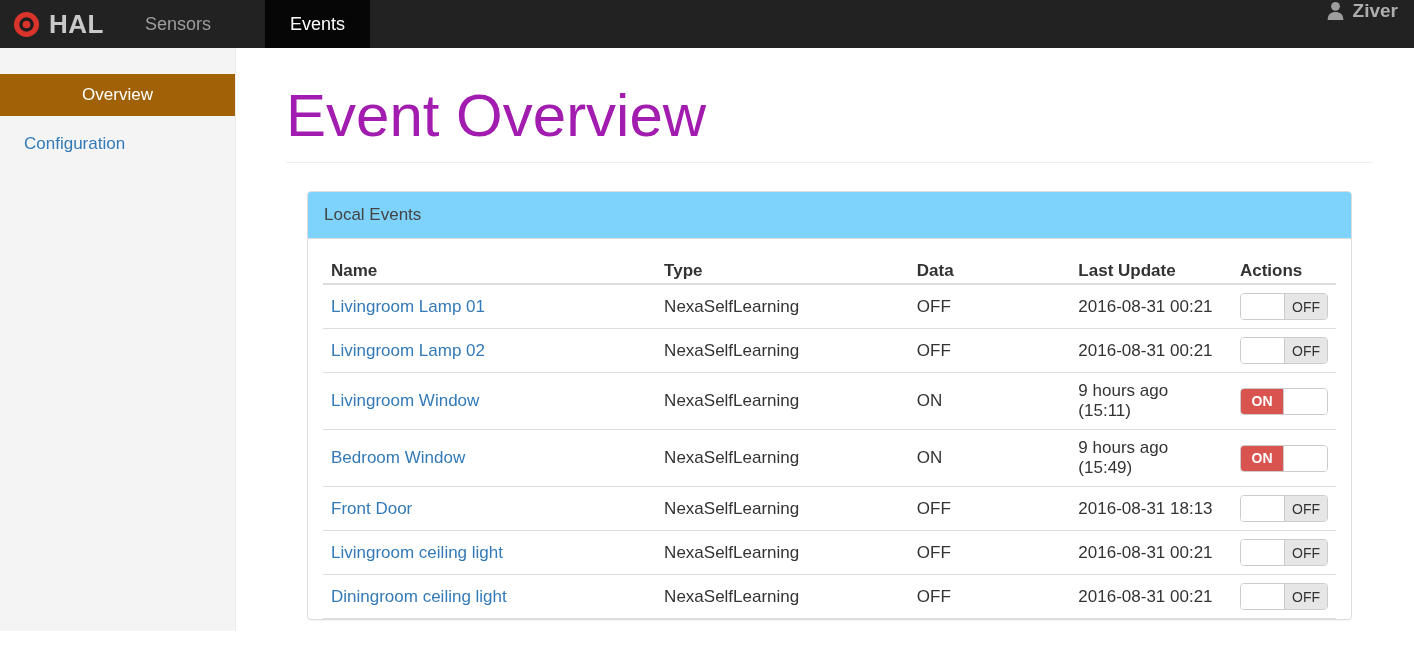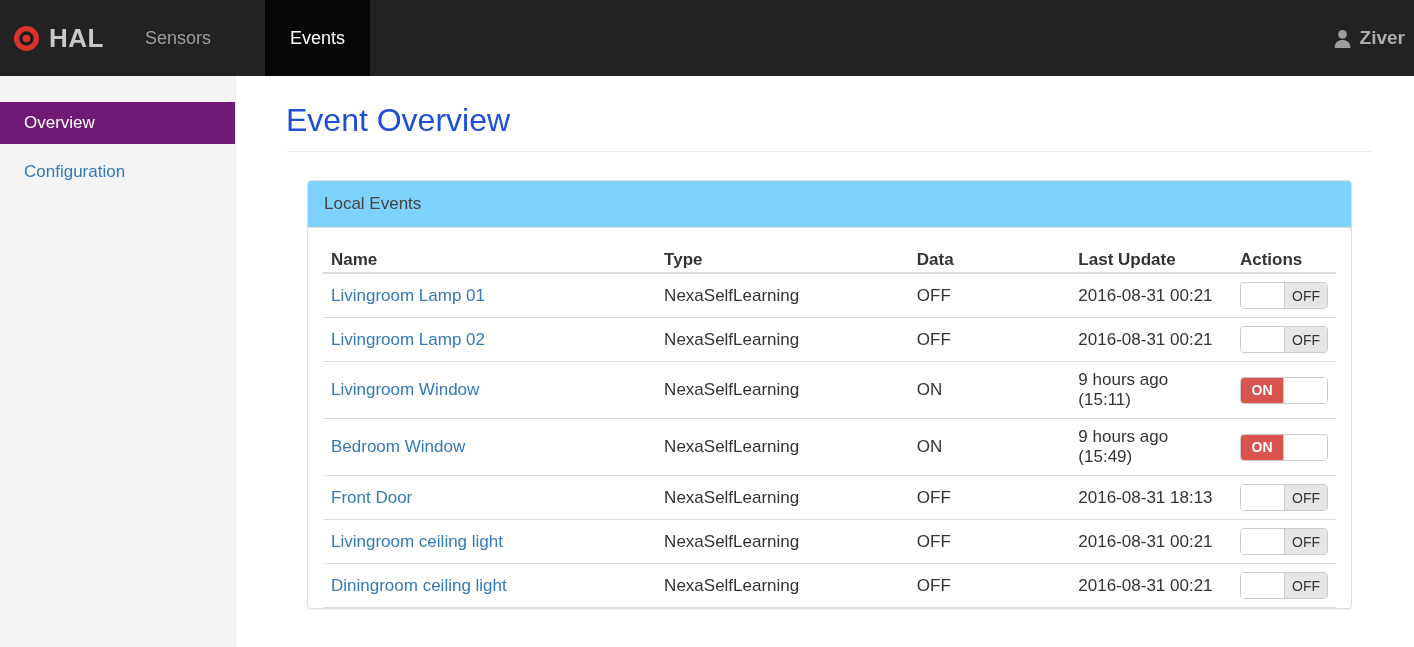--- a/index.html
+++ b/index.html
@@ -5,59 +5,59 @@
   * { box-sizing: border-box; }
   html, body { margin: 0; padding: 0; }
   body {
     width: 1414px; height: 647px; overflow: hidden;
     font-family: "Liberation Sans", sans-serif;
     background: #fff; color: #333;
   }
 
   
   .navbar {
-    height: 76px; background: #222; display: flex; align-items: stretch;
+    height: 48px; background: #222; display: flex; align-items: stretch;
   }
   .brand {
     display: flex; align-items: center; gap: 9px;
     padding: 0 16px 0 13px; cursor: pointer;
   }
   .brand-logo { width: 27px; height: 27px; display: block; }
   .brand-text {
     color: #c9c9c9; font-size: 26px; font-weight: bold; letter-spacing: 0.5px;
   }
   .nav-items { display: flex; align-items: stretch; }
   .nav-item {
     display: flex; align-items: center; padding: 0 25px;
     color: #9d9d9d; font-size: 18px; cursor: pointer;
   }
   .nav-item.active { background: #060606; color: #fff; margin-left: 29px; }
   .nav-user {
-    margin-left: auto; display: flex; align-items: center; gap: 7px;
-    padding-right: 9px; color: #adadad; font-weight: bold; font-size: 19px;
+    margin-left: auto; display: flex; gap: 7px;
+    padding-right: 16px; color: #adadad; font-weight: bold; font-size: 19px;
     cursor: pointer;
   }
   .user-icon { width: 21px; height: 21px; display: block; }
 
   
   .layout { display: flex; height: 583px; }
   .sidebar {
     width: 236px; flex-shrink: 0; background: #f4f4f4;
     padding-top: 26px; border-right: 1px solid #ececec;
   }
   .side-item {
     padding: 11px 24px; font-size: 17px; color: #337ab7; cursor: pointer;
   }
-  .side-item.active { background: #701a75; color: #fff; }
+  .side-item.active { background: #a16207; color: #fff; text-align: center; }
   .side-item + .side-item { margin-top: 7px; }
 
   .main { flex: 1; padding: 0 42px 0 50px; }
 
   .page-title {
-    margin: 26px 0 0; font-size: 32px; font-weight: 400; color: #1d4ed8;
+    margin: 33px 0 0; font-size: 60px; font-weight: 400; color: #a21caf;
     padding-bottom: 12px; border-bottom: 1px solid #eee;
   }
 
   
   .panel-wrap { margin: 28px 20px 0 21px; }
   .panel {
     border: 1px solid #ddd; border-radius: 4px; background: #fff;
     box-shadow: 0 1px 1px rgba(0,0,0,0.05);
   }
   .panel-heading {

